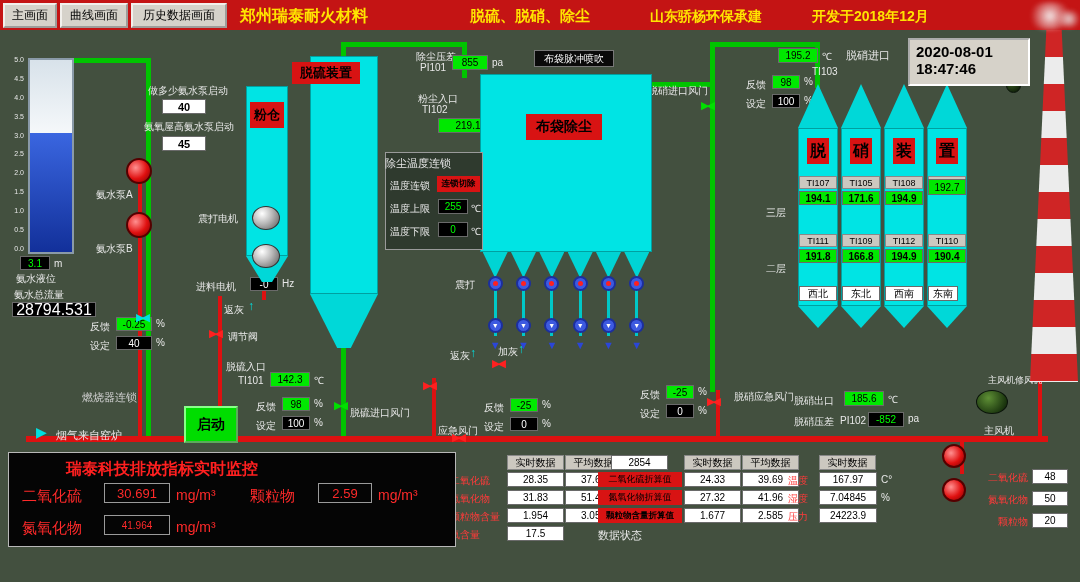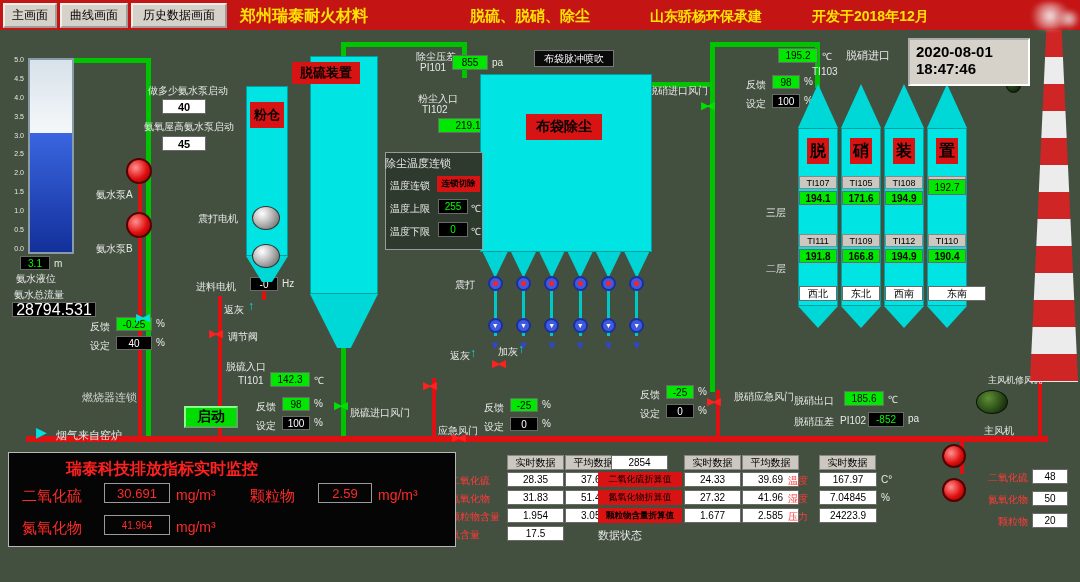--- a/index.html
+++ b/index.html
@@ -136,21 +136,21 @@
   <div class="t" style="left:282px;top:278px">Hz</div>
   <div class="t" style="left:224px;top:303px">返灰</div>
   <span class="t" style="left:248px;top:299px;color:#00e0e0;font-size:12px">↑</span>
 
   <div class="t" style="left:226px;top:360px">脱硫入口</div>
   <div class="t" style="left:238px;top:375px">TI101</div>
   <div class="vg" style="left:270px;top:372px;width:40px;height:15px">142.3</div>
   <div class="t" style="left:314px;top:373px">℃</div>
 
   <div class="t t11" style="left:82px;top:390px;color:#d0d0d0">燃烧器连锁</div>
-  <div style="position:absolute;left:184px;top:406px;width:54px;height:22px;background:#00dd00;color:#000;border:2px outset #88ff88;display:flex;align-items:center;justify-content:center;font-weight:bold;font-size:14px;z-index:5">启动</div>
+  <div style="position:absolute;left:184px;top:406px;width:54px;height:37px;background:#00dd00;color:#000;border:2px outset #88ff88;display:flex;align-items:center;justify-content:center;font-weight:bold;font-size:14px;z-index:5">启动</div>
   <span class="t" style="left:36px;top:424px;color:#00e0e0;font-size:14px">▶</span>
   <div class="t t11" style="left:56px;top:428px">烟气来自窑炉</div>
 
   <div class="t" style="left:256px;top:400px">反馈</div>
   <div class="vg" style="left:282px;top:397px;width:28px;height:14px">98</div>
   <div class="t" style="left:314px;top:398px">%</div>
   <div class="t" style="left:256px;top:419px">设定</div>
   <div class="vk" style="left:282px;top:416px;width:28px;height:14px">100</div>
   <div class="t" style="left:314px;top:417px">%</div>
   <span class="valve g" style="left:334px;top:400px">▶◀</span>
@@ -304,21 +304,21 @@
   <div class="vw" style="left:885px;top:286px;width:38px;height:15px;z-index:4">西南</div>
 
   <div class="cone" style="left:927px;top:84px;width:40px;height:44px;clip-path:polygon(50% 0,100% 100%,0 100%)"></div>
   <div class="tower" style="left:927px;top:128px;width:40px;height:178px"></div>
   <div class="cone" style="left:927px;top:306px;width:40px;height:22px;clip-path:polygon(0 0,100% 0,50% 100%)"></div>
   <div class="redbox" style="left:936px;top:138px;width:22px;height:26px;font-size:16px;z-index:4">置</div>
   <div class="hdr" style="left:928px;top:176px;width:38px;height:13px;font-size:9px;z-index:4">TI106</div>
   <div class="vg" style="left:928px;top:179px;width:38px;height:16px;font-weight:normal;z-index:4">192.7</div>
   <div class="hdr" style="left:928px;top:234px;width:38px;height:13px;font-size:9px;z-index:4">TI110</div>
   <div class="vg" style="left:928px;top:249px;width:38px;height:14px;font-weight:bold;z-index:4">190.4</div>
-  <div class="vw" style="left:928px;top:286px;width:58px;height:15px;z-index:4">东南</div>
+  <div class="vw" style="left:928px;top:286px;width:30px;height:15px;z-index:4">东南</div>
 
   <div class="t" style="left:640px;top:388px">反馈</div>
   <div class="vg" style="left:666px;top:385px;width:28px;height:14px">-25</div>
   <div class="t" style="left:698px;top:386px">%</div>
   <div class="t" style="left:640px;top:407px">设定</div>
   <div class="vk" style="left:666px;top:404px;width:28px;height:14px">0</div>
   <div class="t" style="left:698px;top:405px">%</div>
   <span class="valve r" style="left:707px;top:396px">▶◀</span>
   <div class="t" style="left:734px;top:390px">脱硝应急风门</div>
 

